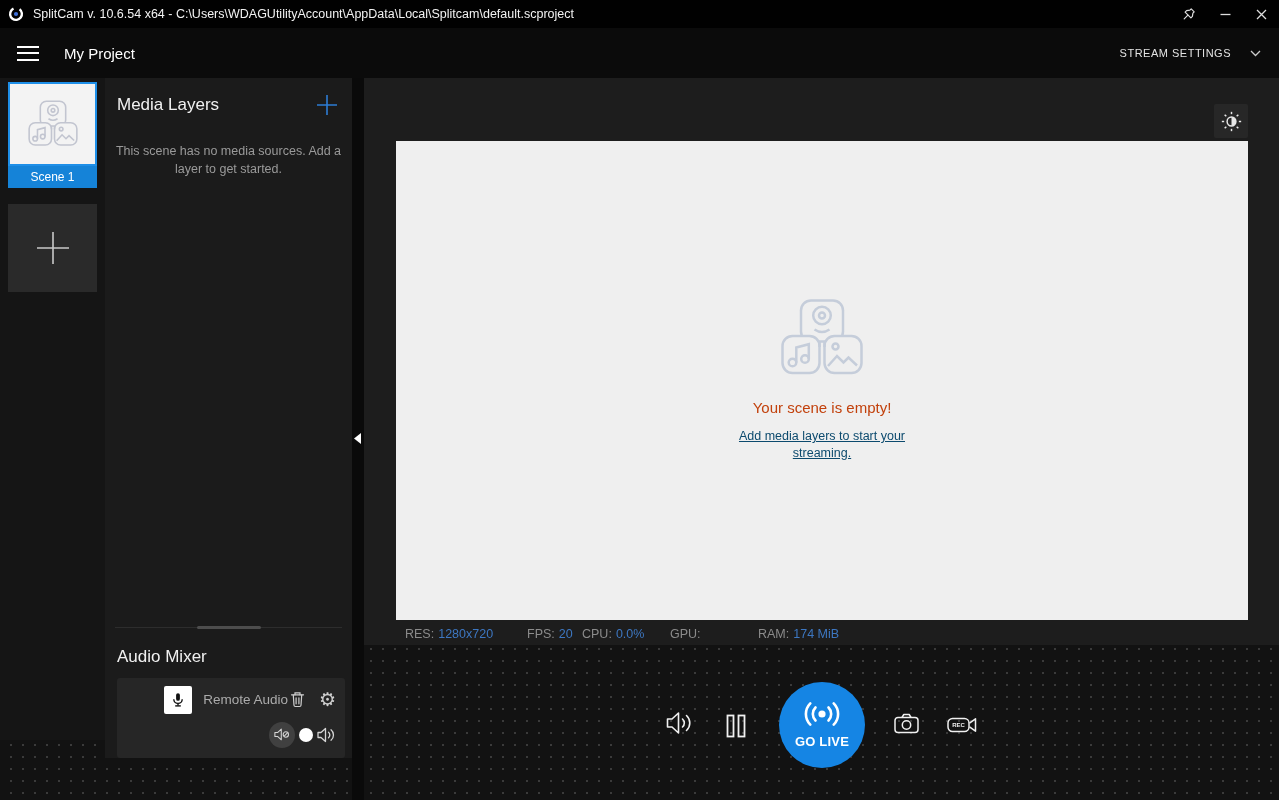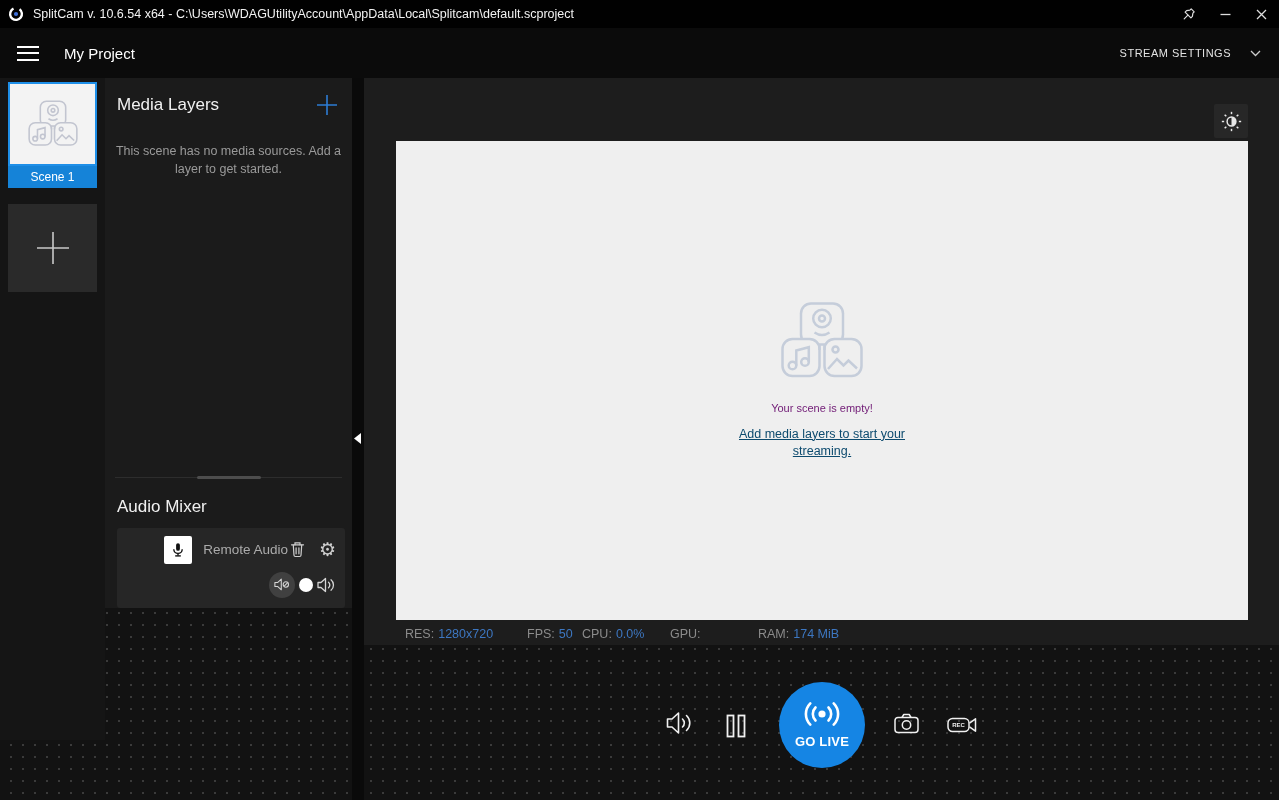--- a/index.html
+++ b/index.html
@@ -36,21 +36,21 @@
   .scenes-sidebar { position:absolute; left:0; top:78px; width:105px; height:662px; background:#151515; z-index:5; }
   .scene-item { margin:4px 8px 0 8px; cursor:pointer; }
   .scene-thumb { width:89px; height:84px; background:#f3f3f3; border:2px solid var(--accent-blue,#2e9bef);
     display:flex; align-items:center; justify-content:center; }
   .scene-label { width:89px; height:22px; background:var(--scene-label-bg,#1583d8); color:#fff; font-size:12px;
     display:flex; align-items:center; justify-content:center; }
   .add-scene { margin:16px 8px 0 8px; width:89px; height:88px; background:#2a2a2a; cursor:pointer;
     display:flex; align-items:center; justify-content:center; }
 
   
-  .media-panel { position:absolute; left:105px; top:78px; width:247px; height:530px; background:#1b1b1b;
+  .media-panel { position:absolute; left:105px; top:78px; width:247px; height:680px; background:#1b1b1b;
     display:flex; flex-direction:column; z-index:5; }
   .panel-header { display:flex; align-items:center; justify-content:space-between; padding:16px 14px 0 12px; }
   .panel-title { font-size:17px; color:#f0f0f0; }
   .add-layer { cursor:pointer; }
   .empty-layers { margin:27px auto 0 auto; width:230px; text-align:center; font-size:12.5px; color:#9a9a9a; line-height:1.4; }
   .panel-spacer { flex:1; }
   .resize-grip { height:6px; margin:0 10px; position:relative; cursor:row-resize; }
   .resize-grip::before { content:''; position:absolute; left:0; right:0; top:2px; height:1px; background:#2d2d2d; }
   .resize-grip::after { content:''; position:absolute; left:50%; margin-left:-32px; top:1px; width:64px; height:3px;
     background:#4d4d4d; border-radius:2px; }
@@ -77,21 +77,21 @@
   .collapse-arrow { position:absolute; left:2px; top:355px; cursor:pointer; }
 
   
   .main { position:absolute; left:364px; top:78px; width:915px; height:722px; }
   .main-top { position:absolute; left:0; top:0; width:915px; height:567px; background:#1d1d1d; }
   .brightness-btn { position:absolute; right:31px; top:26px; width:34px; height:34px; background:#272727;
     border-radius:2px; display:flex; align-items:center; justify-content:center; cursor:pointer; }
   .canvas { position:absolute; left:32px; top:63px; width:852px; height:479px; background:var(--canvas-bg,#efefef);
     display:flex; align-items:center; justify-content:center; }
   .empty-state { display:flex; flex-direction:column; align-items:center; }
-  .empty-title { margin-top:20px; font-size:11px; color:#701a75; }
+  .empty-title { margin-top:20px; font-size:15px; color:#c2410c; }
   .empty-sub { margin-top:12px; width:172px; text-align:center; font-size:12.5px; color:#0c4a6e; line-height:1.35;text-decoration:underline; }
   .media-glyph { color:#c5cdda; }
   .media-glyph-thumb { color:#c2c5d0; }
 
   .status-bar { position:absolute; left:0; top:547px; width:915px; height:20px; font-size:12.5px; }
   .stat { position:absolute; top:2px; white-space:nowrap; }
   .stat .lbl { color:#8b8b8b;text-align:right; }
   .stat .val { color:var(--stat-value-blue,#3d77c1); margin-left:4px; }
   .stat-res { left:41px; } .stat-fps { left:163px; } .stat-cpu { left:218px; } .stat-gpu { left:306px; } .stat-ram { left:394px; }
 
@@ -291,21 +291,21 @@
         </svg>
         <div class="empty-title">Your scene is empty!</div>
         <div class="empty-sub">Add media layers to start your streaming.</div>
       </div>
     </div>
     <div class="status-bar">
       <span class="stat stat-res">
         <span class="lbl">RES:</span><span class="val">1280x720</span>
       </span>
       <span class="stat stat-fps">
-        <span class="lbl">FPS:</span><span class="val">50</span>
+        <span class="lbl">FPS:</span><span class="val">20</span>
       </span>
       <span class="stat stat-cpu">
         <span class="lbl">CPU:</span><span class="val">0.0%</span>
       </span>
       <span class="stat stat-gpu">
         <span class="lbl">GPU:</span><span class="val"></span>
       </span>
       <span class="stat stat-ram">
         <span class="lbl">RAM:</span><span class="val">174 MiB</span>
       </span>

